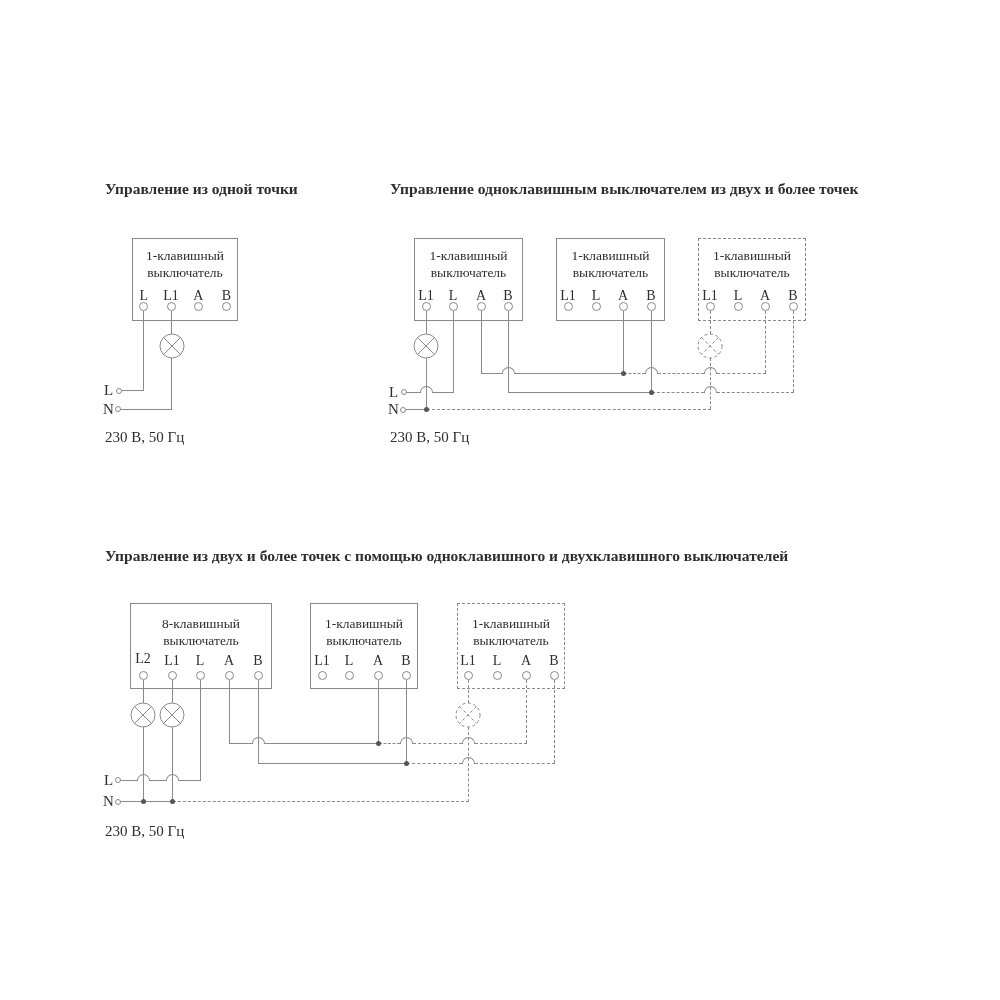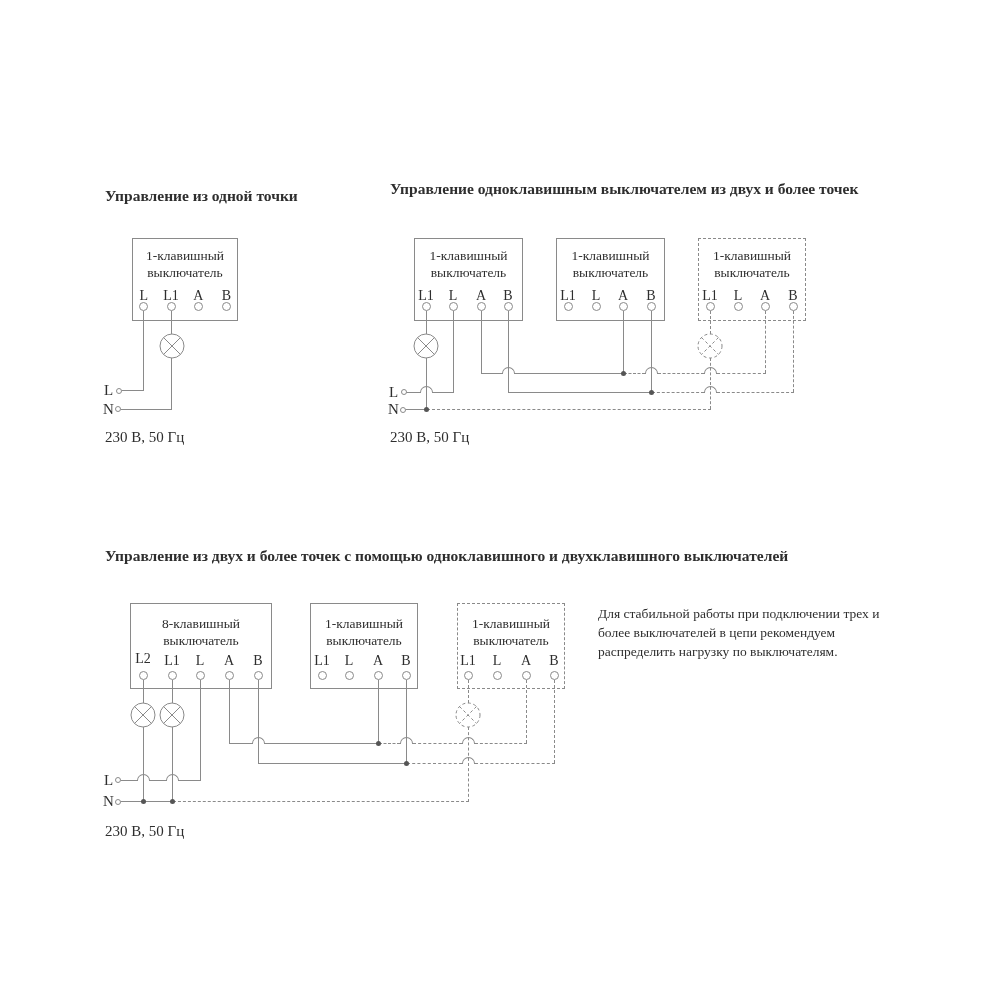--- a/index.html
+++ b/index.html
@@ -29,21 +29,21 @@
         border-radius:50%;background:#fff;}
   .lamp{position:absolute;}
   .lamp circle,.lamp line{stroke:var(--line);stroke-width:1;fill:none;}
   .lamp.dashed circle,.lamp.dashed line{stroke-dasharray:3 2.6;}
 </style>
 </head>
 <body style="background: rgb(255, 255, 255);">
 
 <div class="canvas" id="canvas">
 
-  <div class="heading" style="left:105px;top:188px">Управление из одной точки</div>
+  <div class="heading" style="left:105px;top:181px">Управление из одной точки</div>
   <div class="heading" style="left:105px;top:548px">Управление из двух и более точек с помощью одноклавишного и двухклавишного выключателей</div>
   <div class="heading" style="left:390px;top:181px">Управление одноклавишным выключателем из двух и более точек</div>
 
   <div class="swbox" style="left:132px;top:238px;width:106px;height:83px">
     <div class="swname">1-клавишный</div>
     <div class="swname">выключатель</div>
   </div>
   <div class="swbox" style="left:414px;top:238px;width:109px;height:83px">
     <div class="swname">1-клавишный</div>
     <div class="swname">выключатель</div>
@@ -136,25 +136,20 @@
   <span class="supply" style="left:103px;top:401.5px">N</span>
   <span class="supply" style="left:389px;top:384.5px">L</span>
   <span class="supply" style="left:388px;top:402px">N</span>
   <span class="supply" style="left:104px;top:772.5px">L</span>
   <span class="supply" style="left:103px;top:794px">N</span>
 
   <div class="vlabel" style="left:105px;top:430px">230 В, 50 Гц</div>
   <div class="vlabel" style="left:390px;top:430px">230 В, 50 Гц</div>
   <div class="vlabel" style="left:105px;top:824px">230 В, 50 Гц</div>
 
-  <div class="note" style="left:598px;top:604px">
-    <div>Для стабильной работы при подключении трех и</div>
-    <div>более выключателей в цепи рекомендуем</div>
-    <div>распределить нагрузку по выключателям.</div>
-  </div>
 
 <i class="wv" style="left: 143.2px; top: 310.5px; height: 80.2px;"></i>
     <i class="wv" style="left: 171.2px; top: 310.5px; height: 23.2px;"></i>
     <i class="wv" style="left: 171.2px; top: 357.7px; height: 51.8px;"></i>
     <i class="wv" style="left: 425.5px; top: 310.5px; height: 23.2px;"></i>
     <i class="wv" style="left: 425.5px; top: 357.7px; height: 51.8px;"></i>
     <i class="wv" style="left: 452.5px; top: 310.5px; height: 81.5px;"></i>
     <i class="wv" style="left: 480.5px; top: 310.5px; height: 62.5px;"></i>
     <i class="wv" style="left: 507.5px; top: 310.5px; height: 81.5px;"></i>
     <i class="wv" style="left: 622.5px; top: 310.5px; height: 62.5px;"></i>

